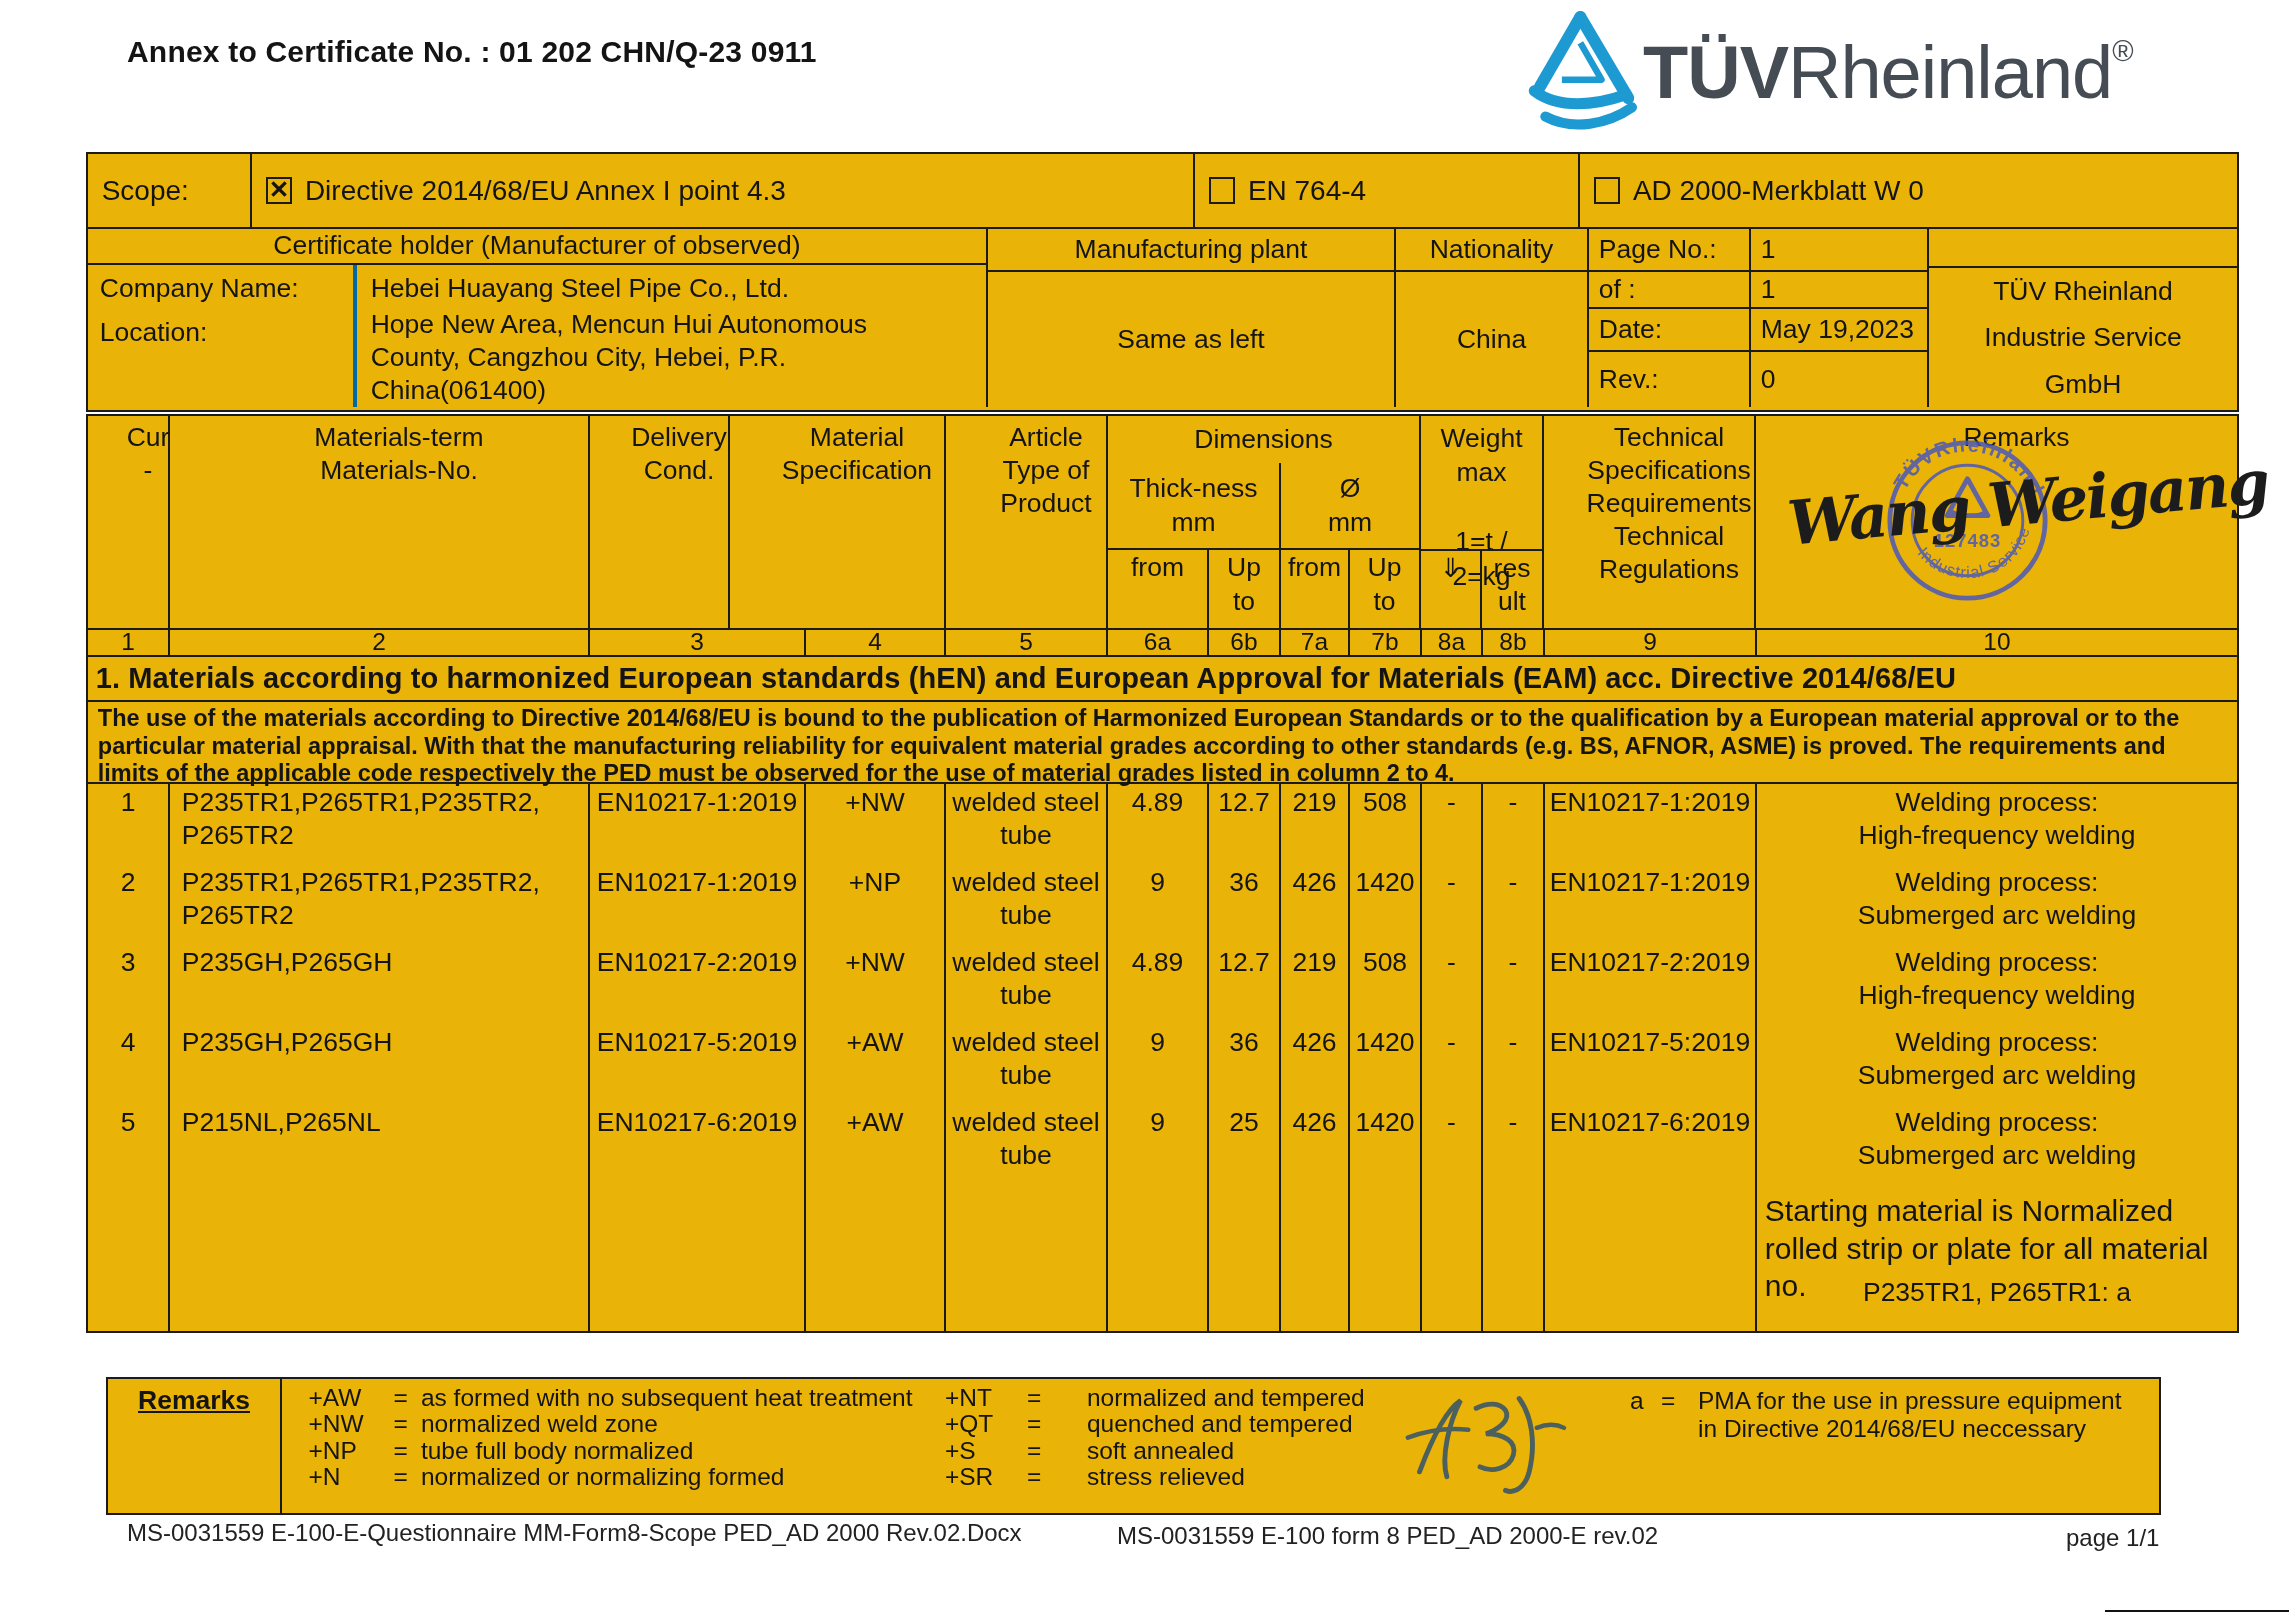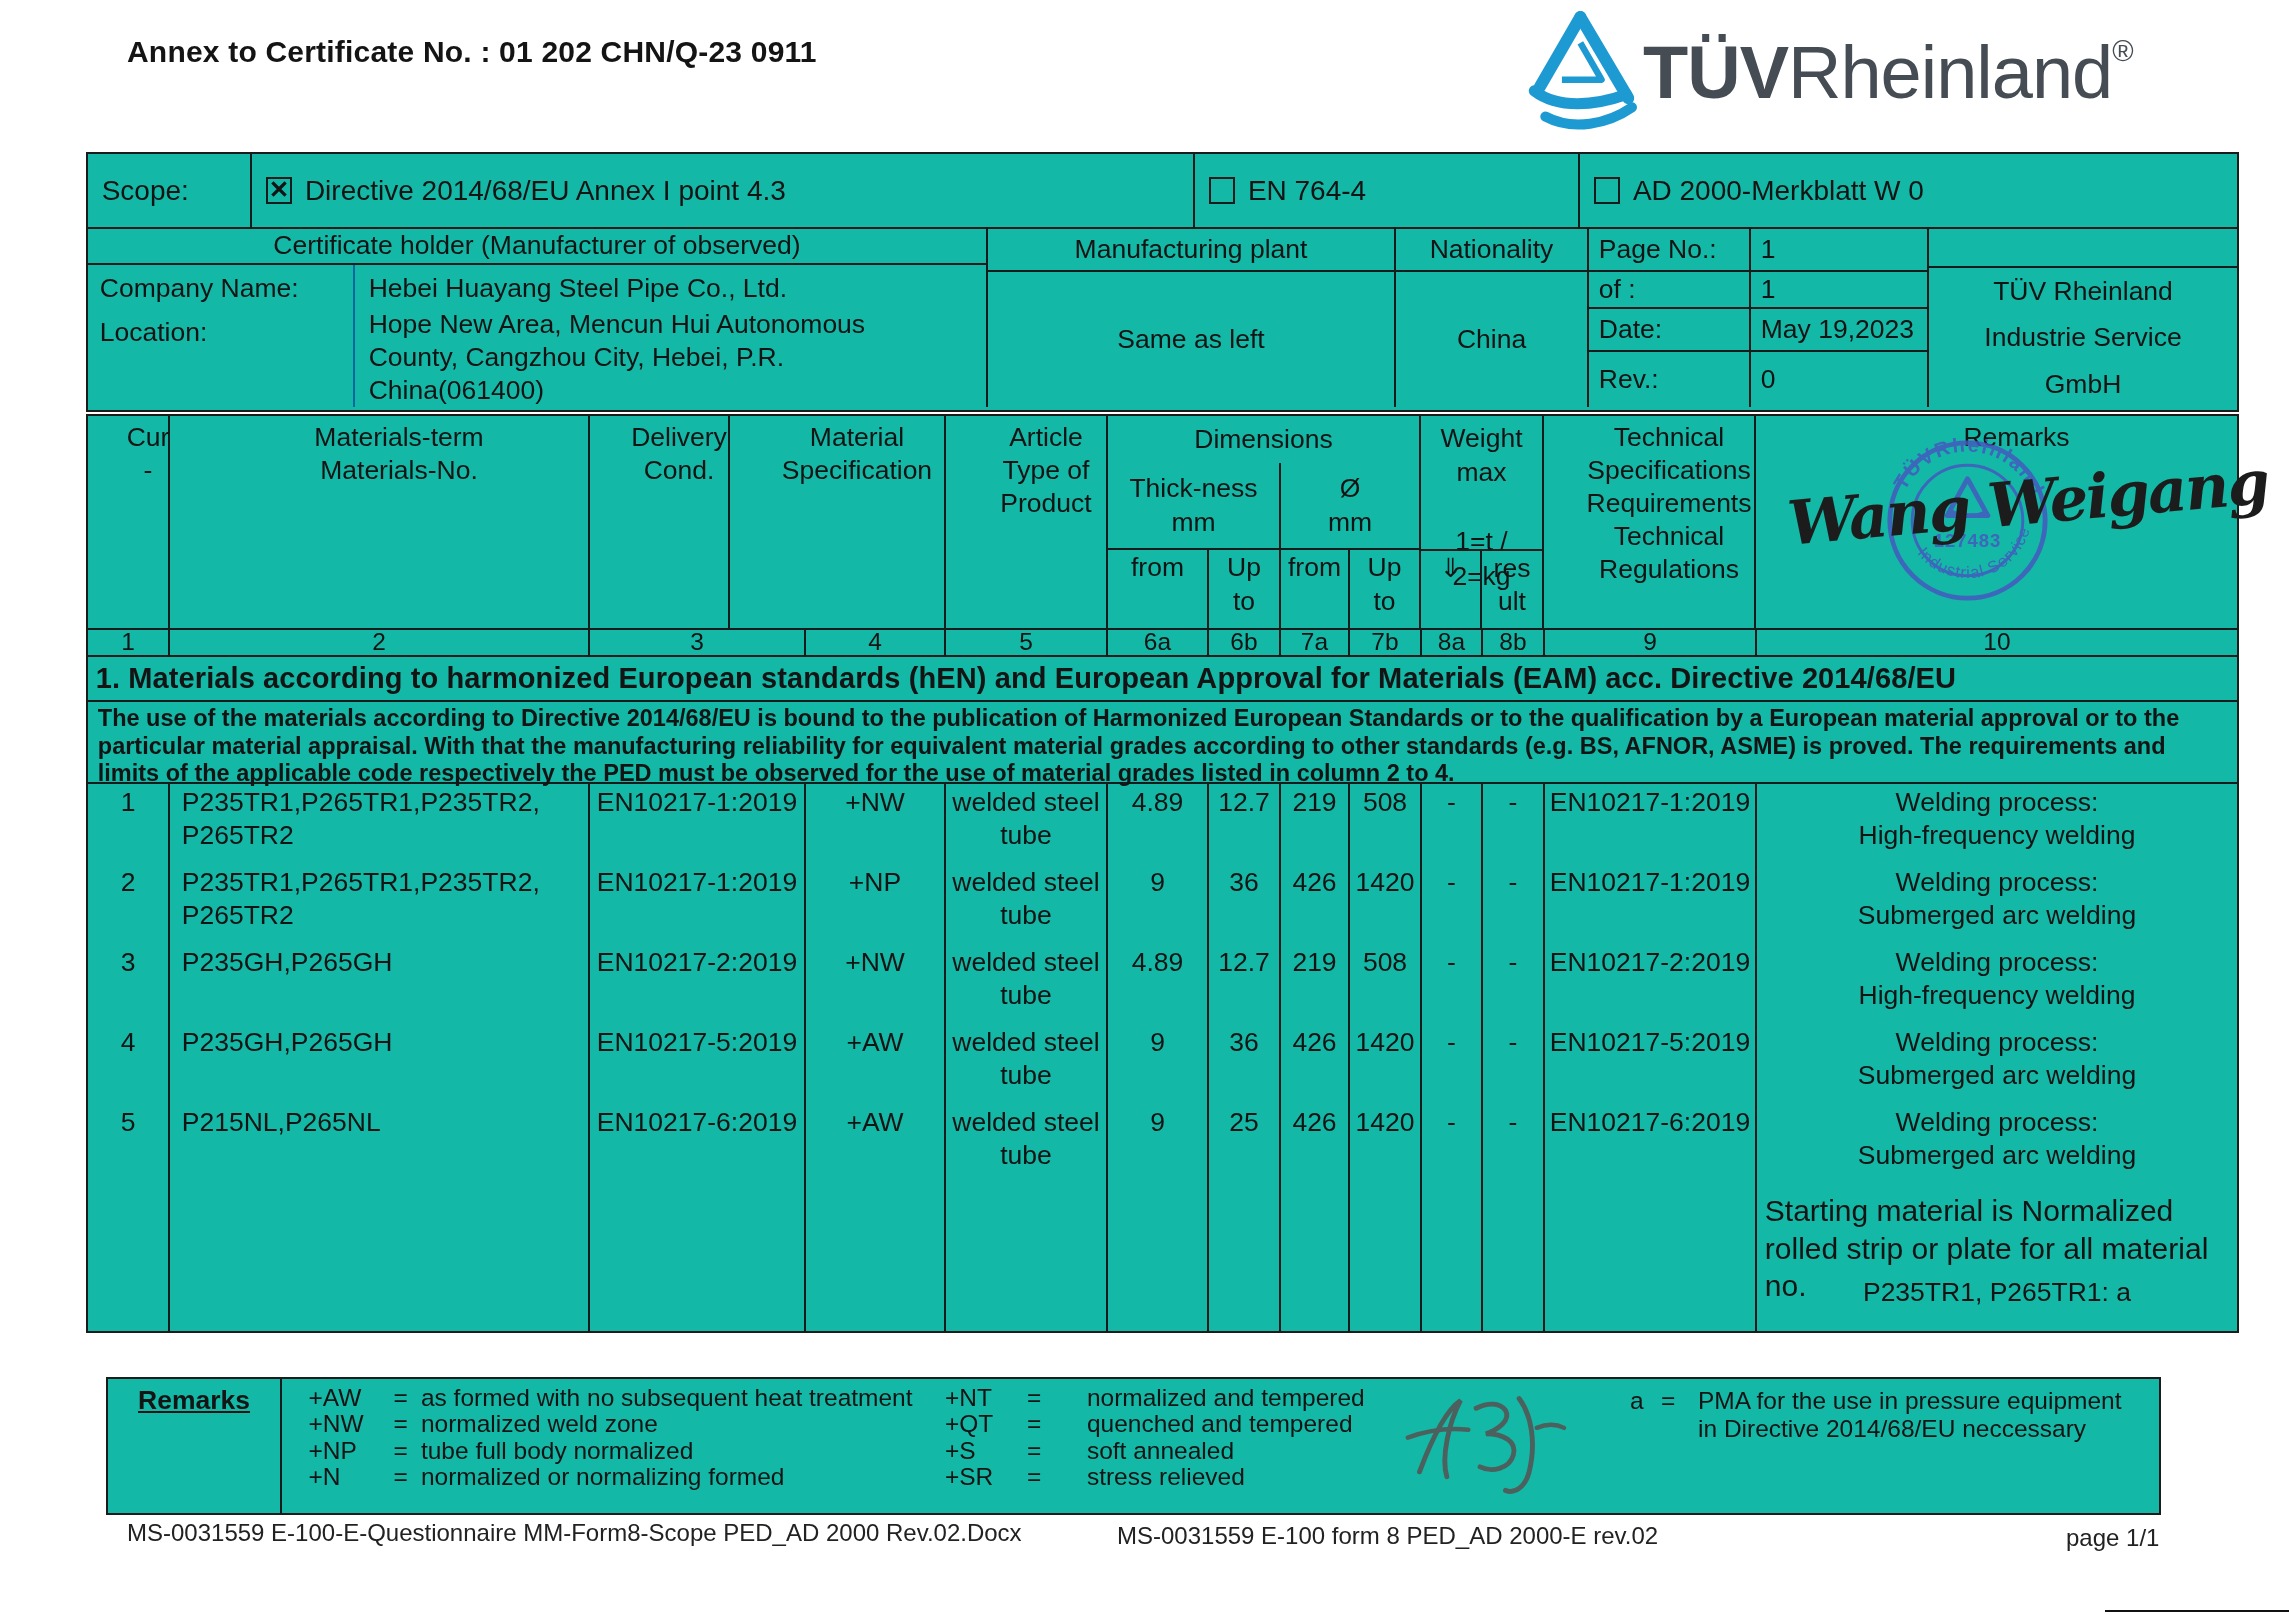--- a/index.html
+++ b/index.html
@@ -13,41 +13,41 @@
 
   
   .doc-title { left:127px; top:35px; font-size:30px; font-weight:bold; letter-spacing:0.2px; }
   .logo { left:1514px; top:5.9px; display:flex; align-items:center; }
   .logo-text { font-size:74px; color:#454c54; letter-spacing:-1px; }
   .logo-tuv { font-weight:bold; }
   .logo-rh { font-weight:500; }
   .logo-reg { font-size:29px; vertical-align:37px; font-weight:normal; }
 
   
-  .box { border:2.9px solid #1b1b1b; background:#14b8a6; }
+  .box { border:2.9px solid #1b1b1b; background:#eab308; }
   .br2 { border-right:2px solid #1b1b1b; }
   .br3 { border-right:2.9px solid #1b1b1b; }
   .bb2 { border-bottom:2px solid #1b1b1b; }
 
   
   .info-table { left:86px; top:152px; width:2153px; height:260px; }
   .scope-row { display:flex; height:75px; border-bottom:2.9px solid #1b1b1b; font-size:28px; }
   .scope-cell { display:flex; align-items:center; padding-left:13.7px; }
   .checkbox { width:26.5px; height:26.5px; border:2.9px solid #1b1b1b; margin-right:12.7px;
               display:flex; align-items:center; justify-content:center;
               font-size:24.5px; font-weight:bold; line-height:1; flex:0 0 auto; }
   .info-lower { display:flex; height:178px; }
   .hdr-cell { height:43px; display:flex; align-items:center; justify-content:center; font-size:26.5px; }
   .cell { font-size:26.5px; }
 
   .ch-block { width:900px; display:flex; flex-direction:column; }
   .ch-body { display:flex; flex:1; }
   .ch-labels { width:265px; padding:7.8px 0 0 11.8px; }
   .ch-labels div { margin-bottom:13.7px; }
-  .ch-values { flex:1; border-left:2px solid #0369a1; padding:7.8px 0 0 13.7px; }
+  .ch-values { flex:1; border-left:4px solid #0369a1; padding:7.8px 0 0 13.7px; }
   .ch-values .addr { width:500px; line-height:1.25; }
 
   .plant-col { width:408px; display:flex; flex-direction:column; }
   .nat-col { width:193px; display:flex; flex-direction:column; }
   .fill-center { flex:1; display:flex; align-items:center; justify-content:center; }
 
   .pg-label-col { width:162px; display:flex; flex-direction:column; }
   .pg-value-col { width:178px; display:flex; flex-direction:column; }
   .pg-r1 { height:43px; } .pg-r2 { height:37px; } .pg-r3 { height:43px; } .pg-r4 { flex:1; }
   .pg-cell { display:flex; align-items:center; padding-left:9.8px; font-size:26.5px; }

